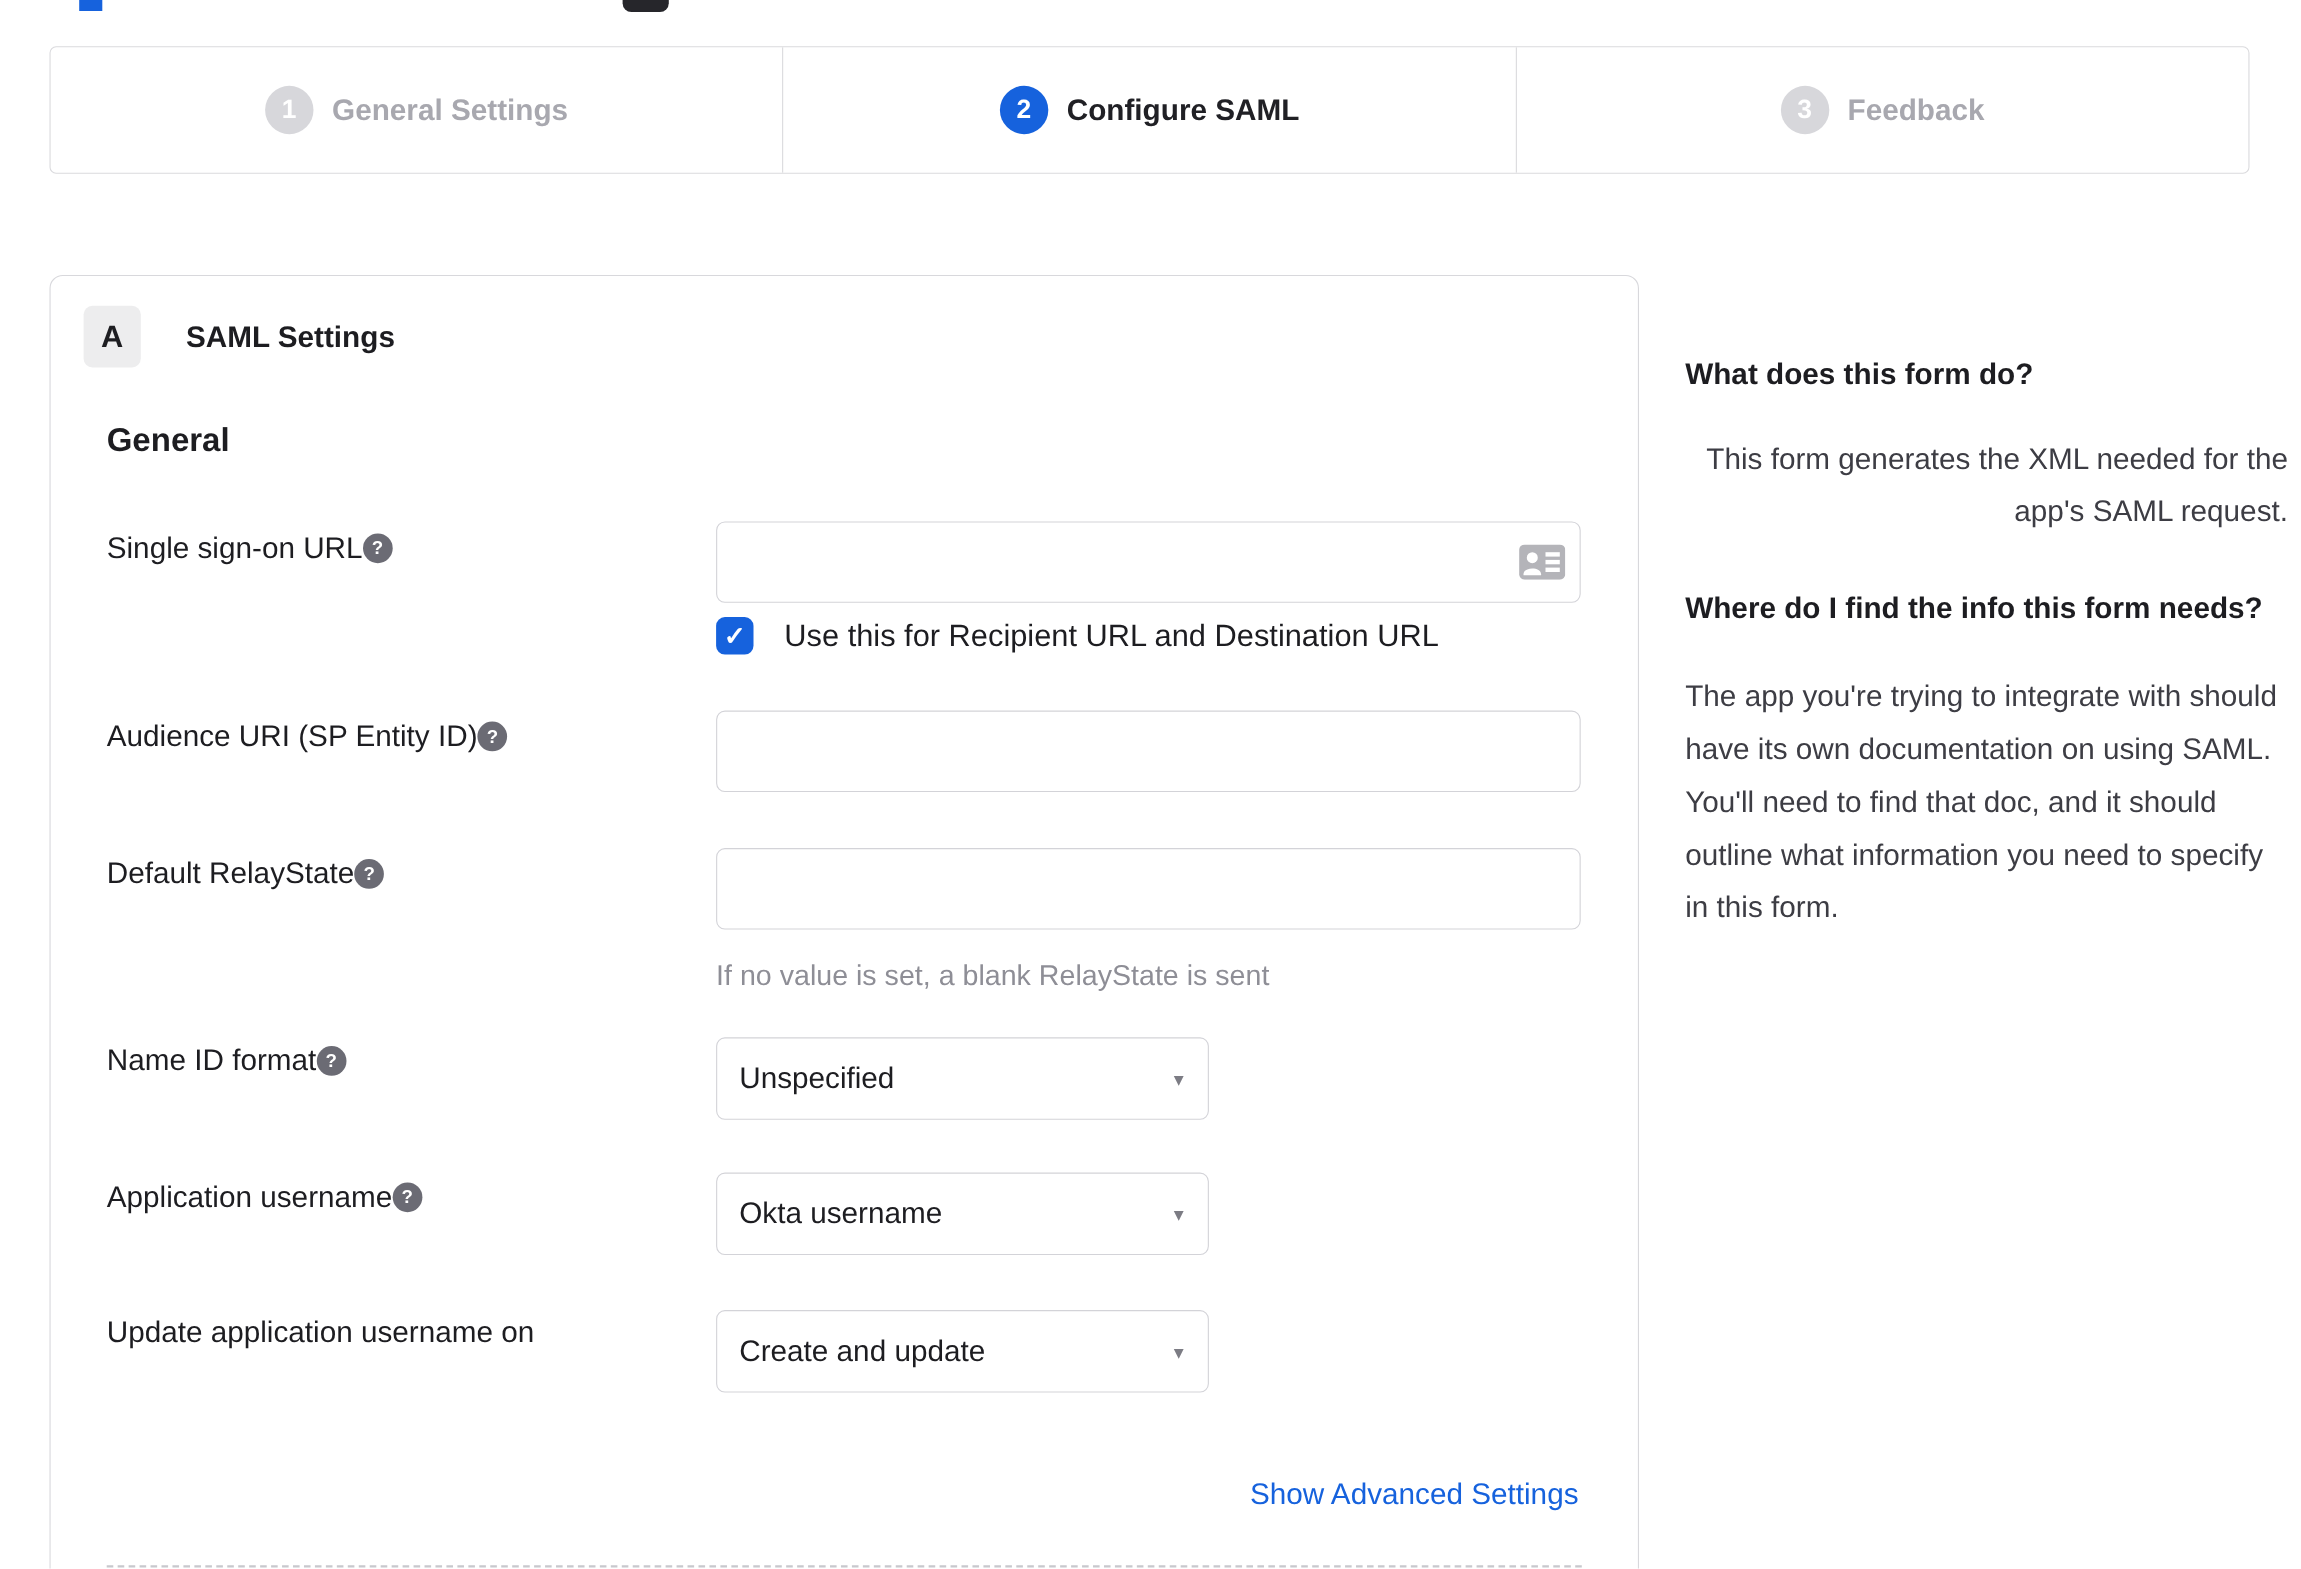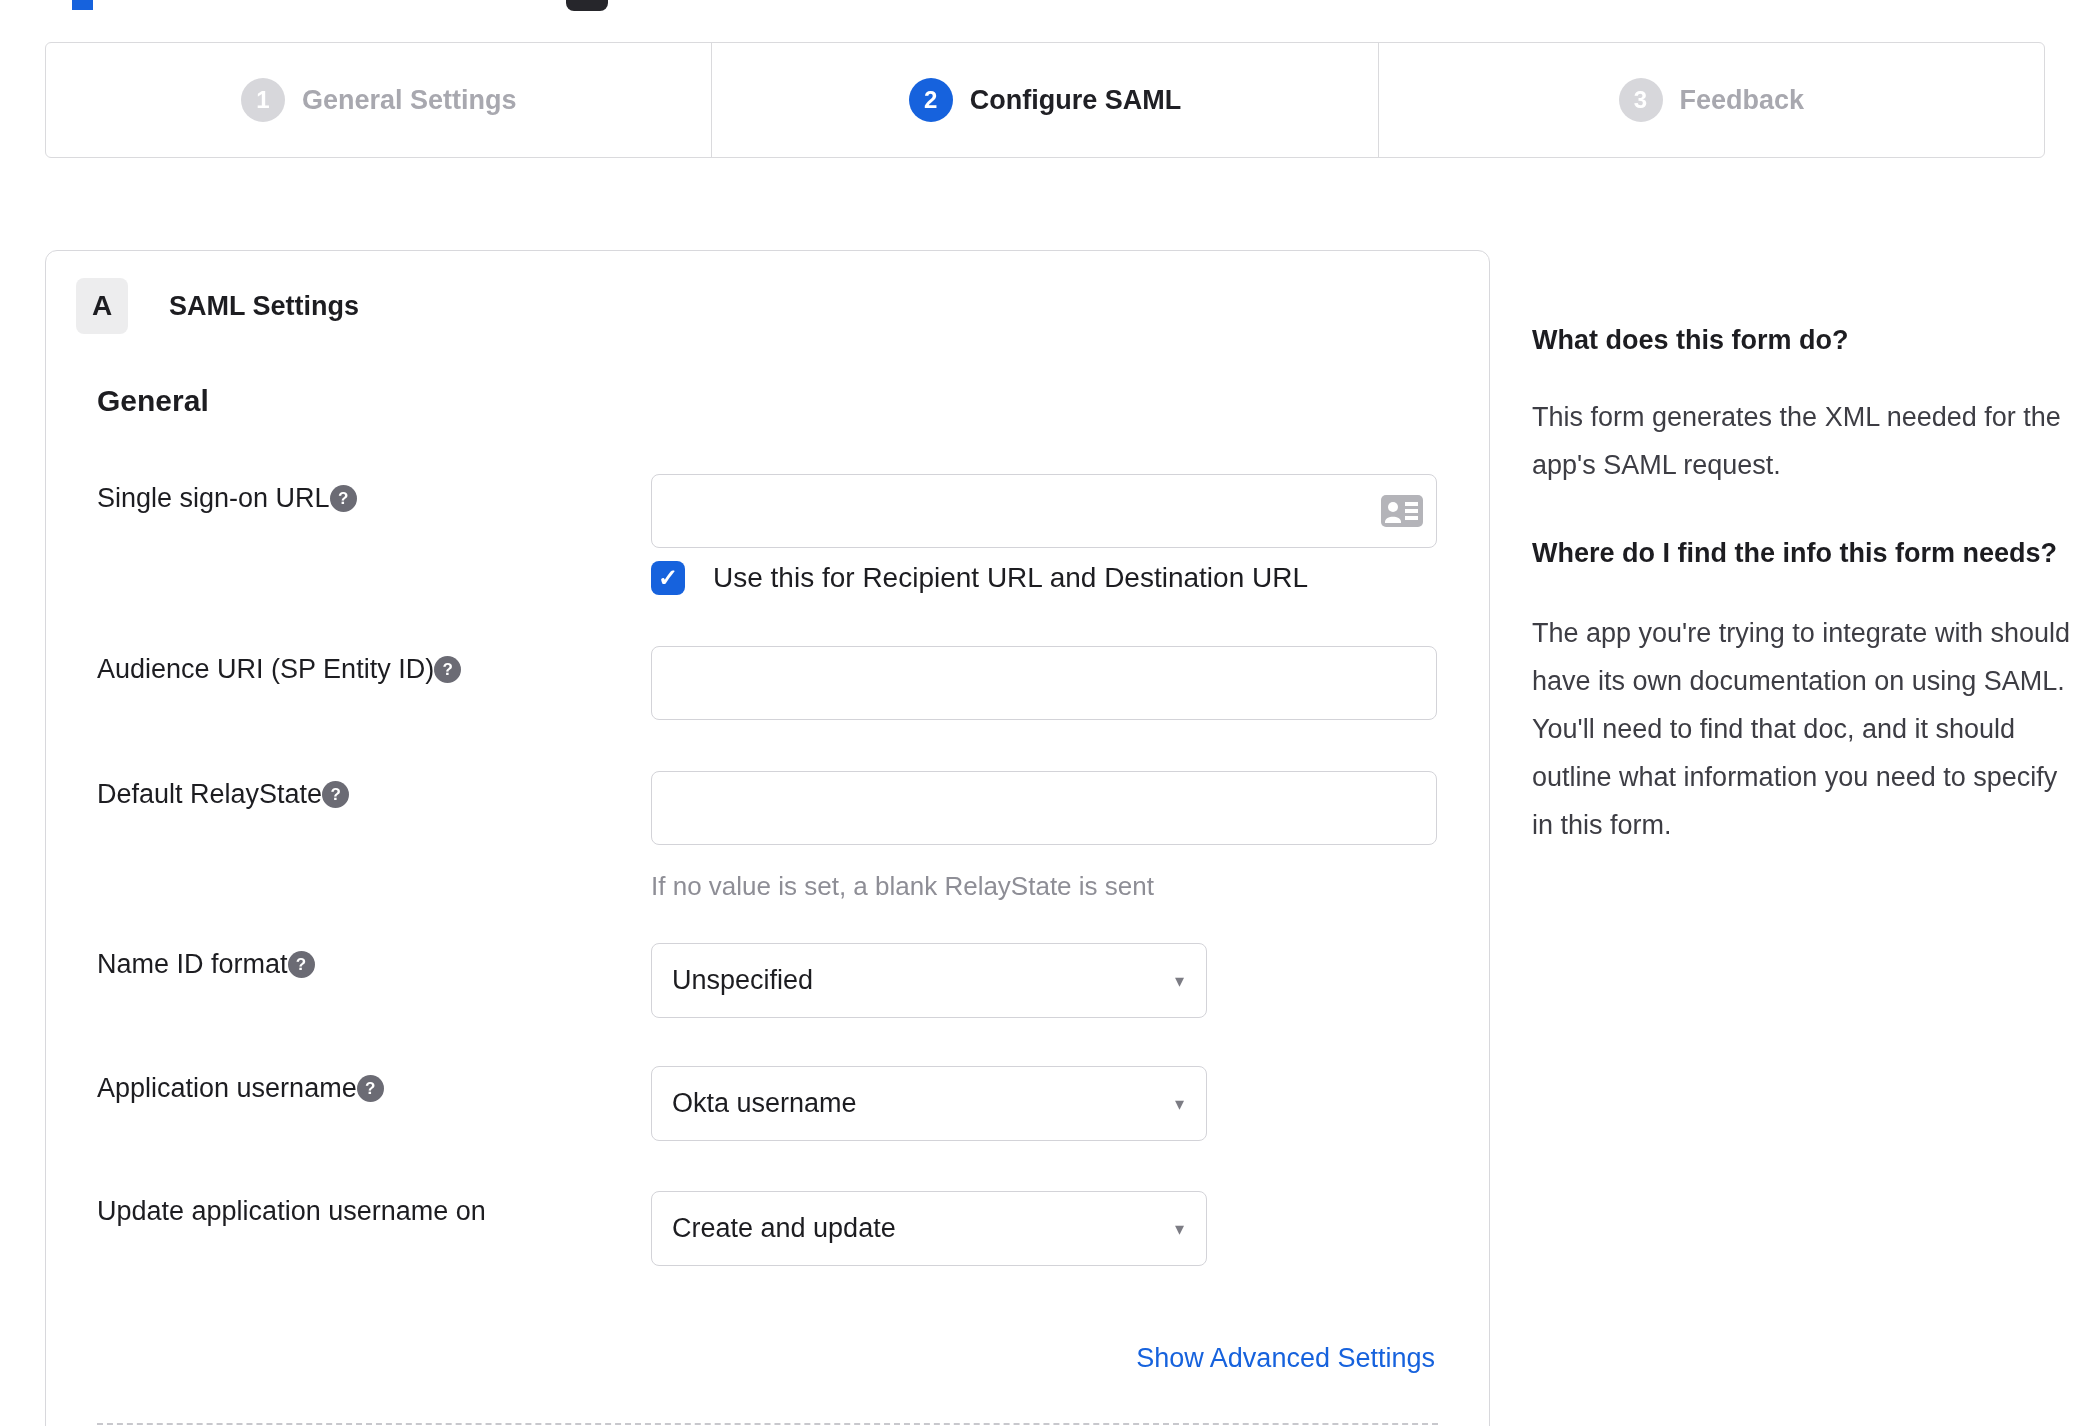--- a/index.html
+++ b/index.html
@@ -40,42 +40,42 @@
                       font-family:"Liberation Sans", sans-serif; }
   .card-icon { position:absolute; right:14px; top:50%; transform:translateY(-50%); width:42px; height:32px; }
 
   .checkbox-row { position:absolute; left:605px; top:310px; display:flex; align-items:center; gap:28px; }
   .checkbox { width:34px; height:34px; border-radius:8px; background:#1662dd; color:#fff;
               display:flex; align-items:center; justify-content:center; font-size:24px; font-weight:bold; cursor:pointer; }
   .checkbox-label { font-size:28px; color:#1d1d21; }
 
   .hint { position:absolute; left:605px; font-size:26px; color:#8e8e96; }
 
-  .select { position:absolute; left:605px; width:556px; height:75px; border:1px solid #d3d3d8; border-radius:8px;
+  .select { position:absolute; left:605px; width:448px; height:75px; border:1px solid #d3d3d8; border-radius:8px;
             background:#fff; display:flex; align-items:center; font-size:27px; color:#1d1d21;
             padding:0 55px 0 20px; cursor:pointer; }
   .select .caret { position:absolute; right:22px; font-size:18px; color:#7c7c84; }
 
   .advanced-link { position:absolute; right:54px; top:1092px; font-size:27px; color:#1662dd;
                    text-decoration:none; font-weight:500; cursor:pointer; }
   .dashed-divider { position:absolute; left:51px; right:51px; top:1172px; border-top:2px dashed #c8c8cd; }
 
   
   .r1-label { top:232px; } .r1-input { top:223px; }
   .r2-label { top:403px; } .r2-input { top:395px; }
   .r3-label { top:528px; } .r3-input { top:520px; } .r3-hint { top:600px;margin-top:20px; }
   .r4-label { top:698px; } .r4-select { top:692px; }
   .r5-label { top:822px; } .r5-select { top:815px; }
   .r6-label { top:945px; } .r6-select { top:940px; }
 
   
   .help-col { position:absolute; left:1532px; top:318px; width:548px; }
   .help-col h3 { font-size:27px; font-weight:bold; color:#1d1d21; line-height:44px; }
   .help-col p  { font-size:27px; color:#3d3d44; line-height:48px; }
-  .help-col .p1 { margin-top:31px; }
+  .help-col .p1 { margin-top:31px;text-align:right; }
   .help-col .h2 { margin-top:42px; }
   .help-col .p2 { margin-top:34px; }
 </style>
 </head>
 <body>
 
 <div class="artifact-blue"></div>
 <div class="artifact-dark"></div>
 
 <div class="stepper">

